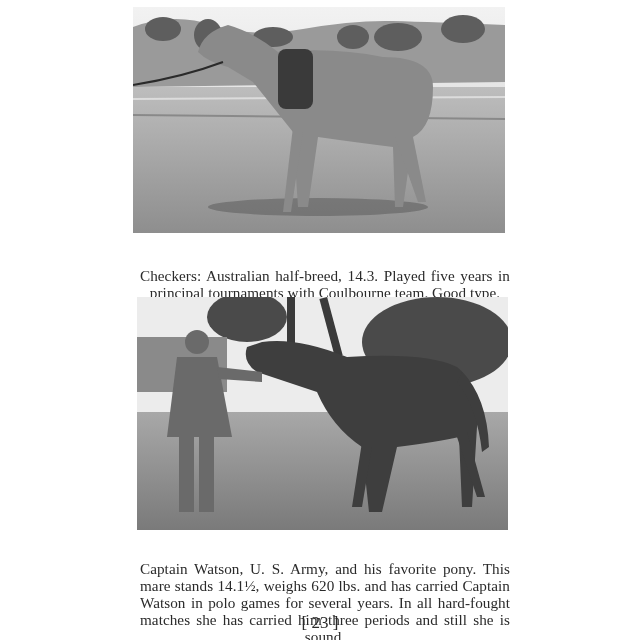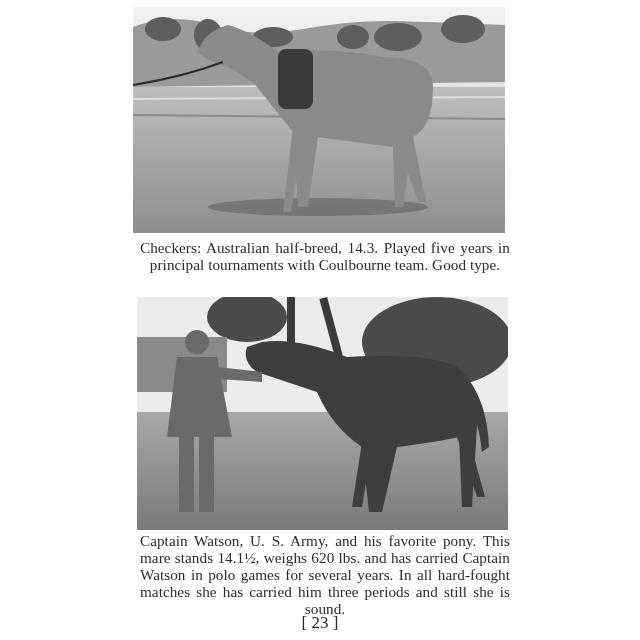--- a/index.html
+++ b/index.html
@@ -6,21 +6,21 @@
   body {
     width: 640px; height: 640px; background: #ffffff; position: relative; overflow: hidden;
     font-family: "Liberation Serif", "DejaVu Serif", serif; color: #2a2a2a;
   }
   .photo { position: absolute; overflow: hidden; }
   .photo svg { display: block; width: 100%; height: 100%; }
   #photo1 { left: 133px; top: 7px; width: 372px; height: 226px; }
   #photo2 { left: 137px; top: 297px; width: 371px; height: 233px; }
   .caption {
     position: absolute; left: 140px; width: 370px; text-align: justify; text-align-last: center;
-    font-size: 15.2px; line-height: 17px; letter-spacing: 0.05px;
+    font-size: 15.2px; line-height: 17px; letter-spacing: 0.05px; margin-top: 28px;
   }
   #caption1 { top: 239px; }
   #caption2 { top: 532px; }
   .page-number { position: absolute; left: 0; width: 640px; top: 613px; text-align: center; font-size: 17px; }
 </style>
 </head>
 <body>
 
 <div id="photo1" class="photo">
   <svg viewBox="0 0 372 226" preserveAspectRatio="none">

